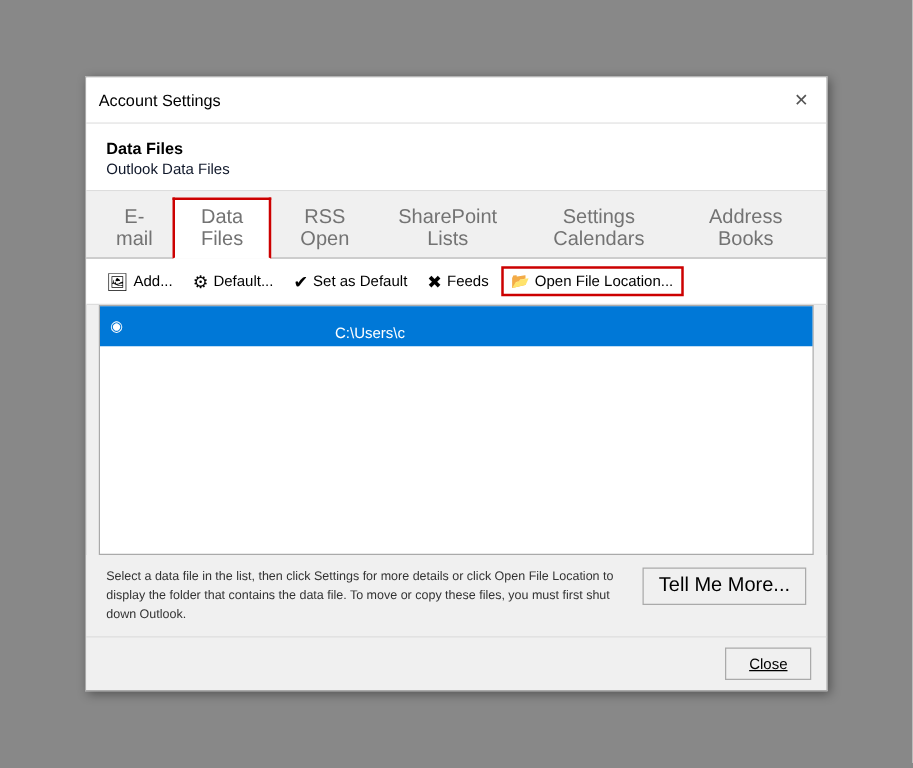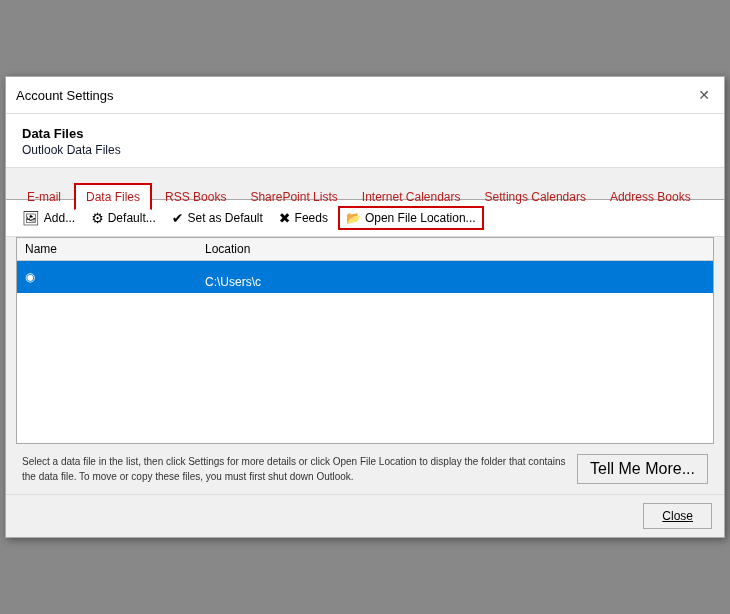--- a/index.html
+++ b/index.html
@@ -7,21 +7,21 @@
       background: #888;
       display: flex;
       align-items: center;
       justify-content: center;
       width: 730px;
       height: 614px;
       font-family: 'Segoe UI', Tahoma, sans-serif;
       font-size: 13px;
     }
     .dialog {
-      width: 720px;
+      width: 594px;
       background: #f0f0f0;
       border: 1px solid #aaa;
       box-shadow: 2px 2px 8px rgba(0,0,0,0.4);
       display: flex;
       flex-direction: column;
     }
     .title-bar {
       background: #ffffff;
       border-bottom: 1px solid #ddd;
       padding: 8px 10px;
@@ -63,28 +63,28 @@
     .tabs-bar {
       background: #f0f0f0;
       border-bottom: 1px solid #aaa;
       display: flex;
       align-items: flex-end;
       padding: 4px 10px 0;
       gap: 0;
     }
     .tab {
       padding: 5px 10px;
-      font-size: 12px;
+      font-size: 16px;
       cursor: pointer;
       border: 1px solid transparent;
       background: transparent;
       margin-right: 2px;
       position: relative;
-      top: 11px;
-      color: #b91c1c;
+      top: 1px;
+      color: #737373;
     }
     .tab.active {
       background: #fff;
       border: 2px solid #cc0000;
       border-bottom: 1px solid #fff;
       font-weight: 500;
       z-index: 2;
     }
     .toolbar {
       background: #fff;
@@ -210,23 +210,22 @@
   </div>
 
   <div class="header-section">
     <div class="section-title">Data Files</div>
     <div class="section-sub">Outlook Data Files</div>
   </div>
 
   <div class="tabs-bar">
     <button class="tab">E-mail</button>
     <button class="tab active">Data Files</button>
-    <button class="tab">RSS Books</button>
+    <button class="tab">RSS Open</button>
     <button class="tab">SharePoint Lists</button>
-    <button class="tab">Internet Calendars</button>
     <button class="tab">Settings Calendars</button>
     <button class="tab">Address Books</button>
   </div>
 
   <div class="toolbar">
     <button class="toolbar-btn">
       <span class="icon">🖼</span>
       <span>Add...</span>
     </button>
     <button class="toolbar-btn">
@@ -241,24 +240,20 @@
       <span class="icon">✖</span>
       <span>Feeds</span>
     </button>
     <button class="open-file-btn">
       <span class="icon">📂</span>
       <span>Open File Location...</span>
     </button>
   </div>
 
   <div class="content-area">
-    <div class="table-header">
-      <span class="col-name">Name</span>
-      <span class="col-location">Location</span>
-    </div>
     <div class="table-row">
       <div class="name-cell">
         <span class="row-icon">◉</span>
         <span></span>
       </div>
       <div class="loc-cell">C:\Users\c</div>
     </div>
     <div class="table-empty"></div>
   </div>
 

